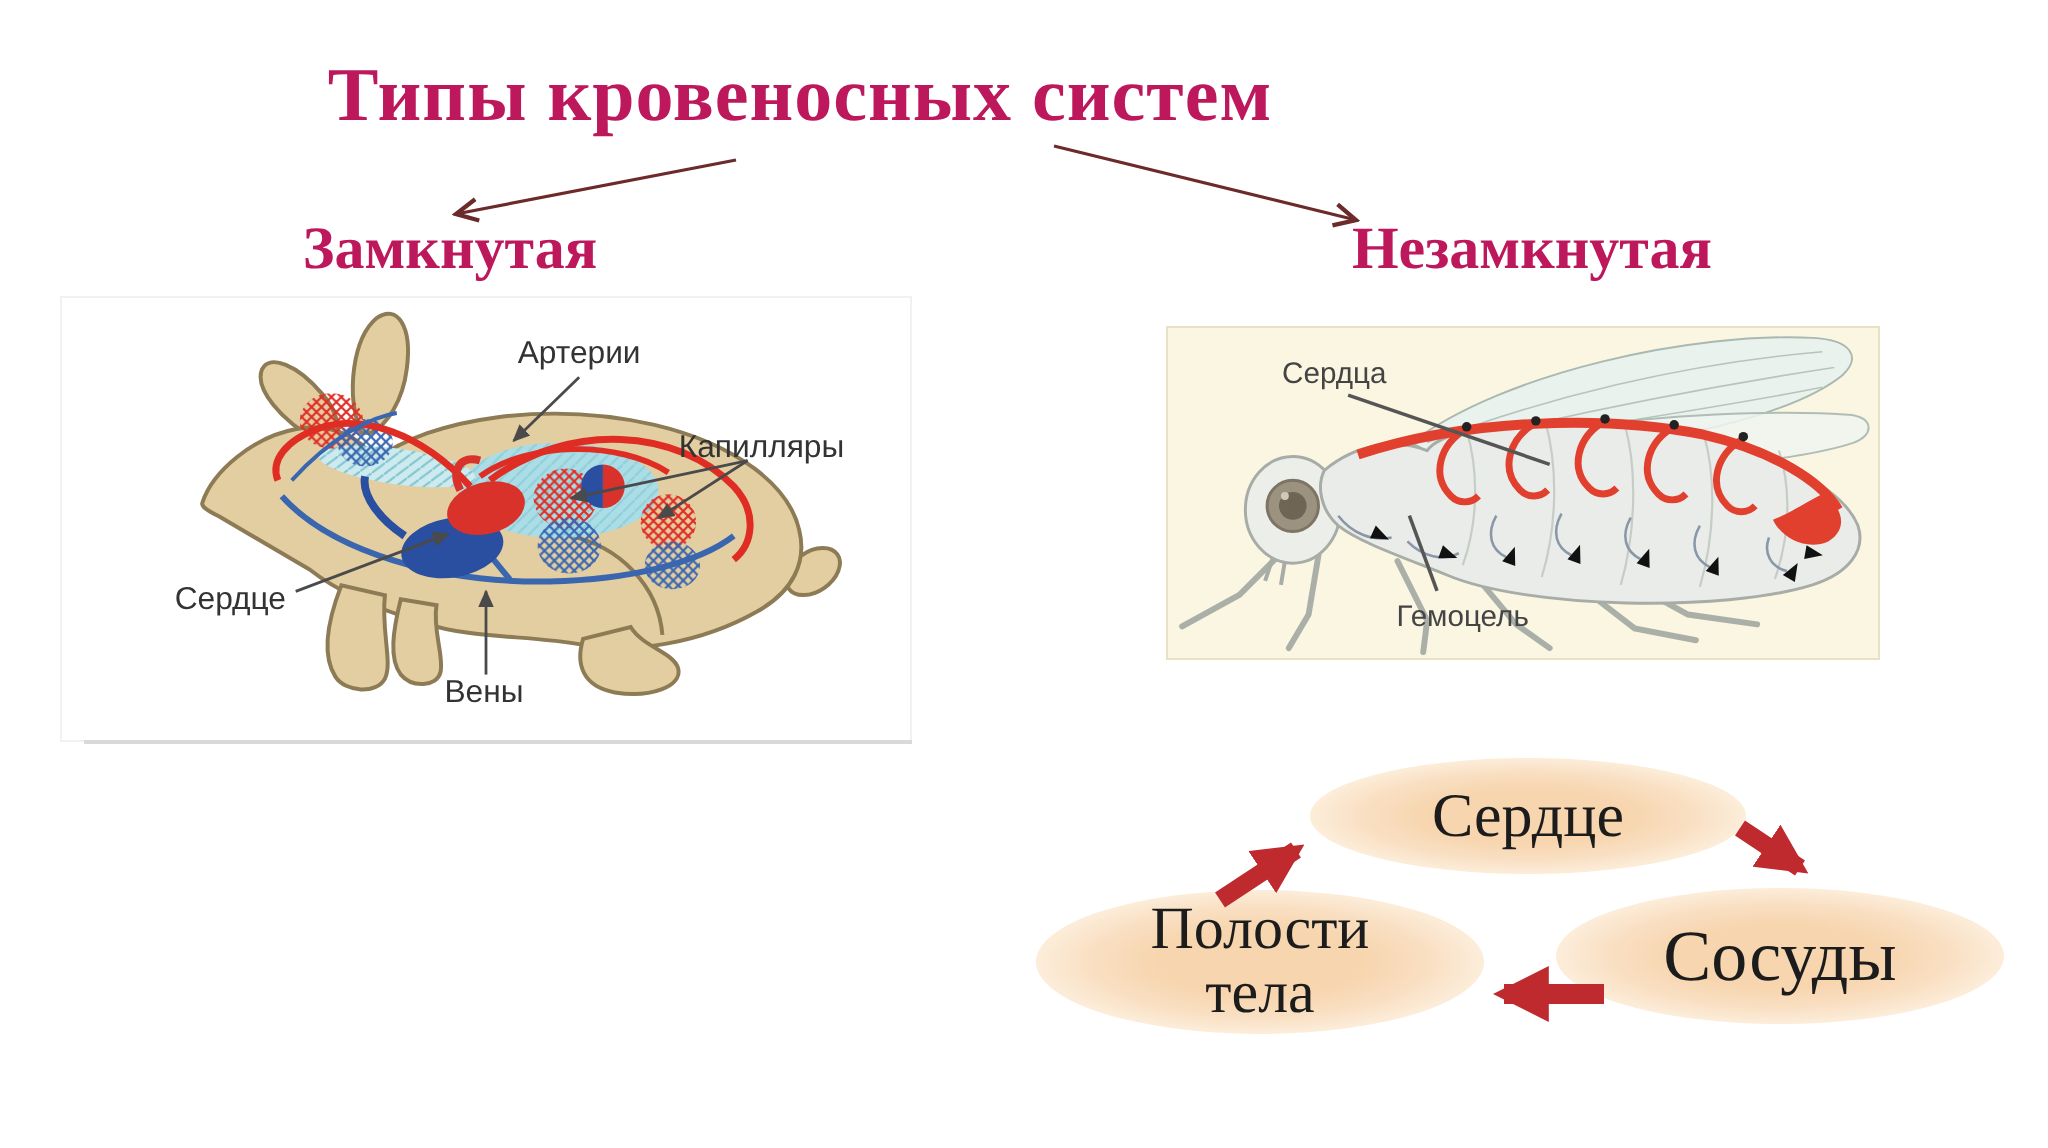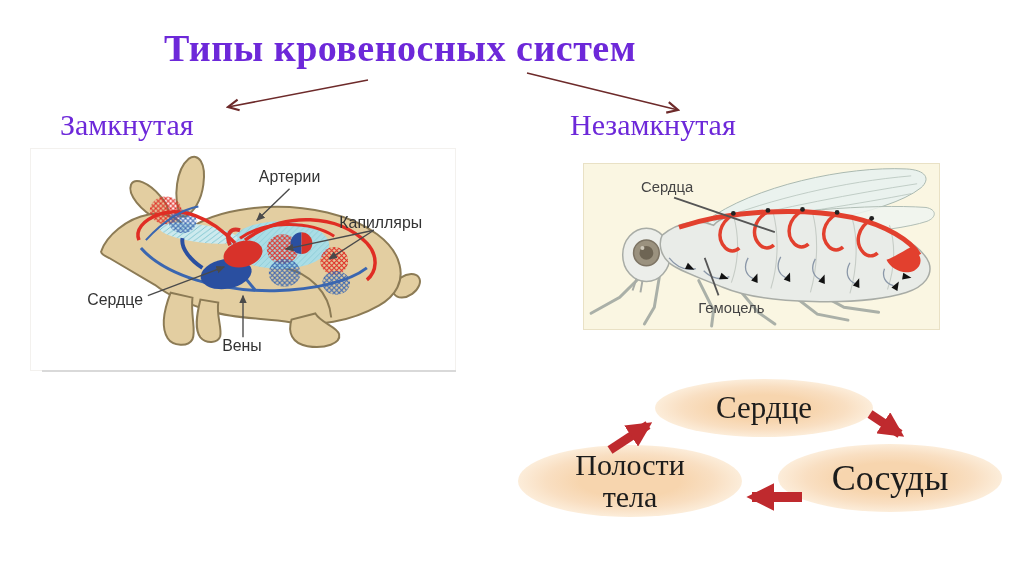--- a/index.html
+++ b/index.html
@@ -3,29 +3,29 @@
 <meta charset="utf-8">
 <style>
   html,body{margin:0;padding:0;background:#ffffff;}
   .slide{
     position:relative;width:1024px;height:574px;background:#ffffff;
     overflow:hidden;font-family:"Liberation Sans",sans-serif;
   }
   .title{
     position:absolute;left:0;top:26px;width:800px;text-align:center;
     font-family:"Liberation Serif",serif;font-weight:700;font-size:38px;
-    letter-spacing:0.5px;color:#6d28d9;
+    letter-spacing:0.5px;color:#be185d;
   }
   .branch-heading{
-    position:absolute;top:108px;width:330px;text-align:left;
-    font-family:"Liberation Serif",serif;font-weight:400;font-size:30px;
-    color:#6d28d9;
+    position:absolute;top:108px;width:330px;text-align:center;
+    font-family:"Liberation Serif",serif;font-weight:700;font-size:30px;
+    color:#be185d;
   }
   .heading-left{left:60px;}
-  .heading-right{left:570px;}
+  .heading-right{left:601px;}
   .rabbit-figure{position:absolute;left:30px;top:148px;width:426px;height:223px;
     border:1px solid #f3f1ee;box-sizing:border-box;background:#ffffff;}
   .figure-divider{position:absolute;left:42px;top:370px;width:414px;height:2px;background:#d9d9d9;}
   .insect-figure{position:absolute;left:583px;top:163px;width:357px;height:167px;
     background:#faf6e2;border:1px solid #e9e1c5;box-sizing:border-box;}
   .overlay{position:absolute;left:0;top:0;width:1024px;height:574px;pointer-events:none;}
   .ellipse{
     position:absolute;border-radius:50%;
     background:radial-gradient(closest-side,#f7d5ae 45%,#f9dfc2 75%,#fcedda 100%);
     display:flex;flex-direction:column;align-items:center;justify-content:center;

